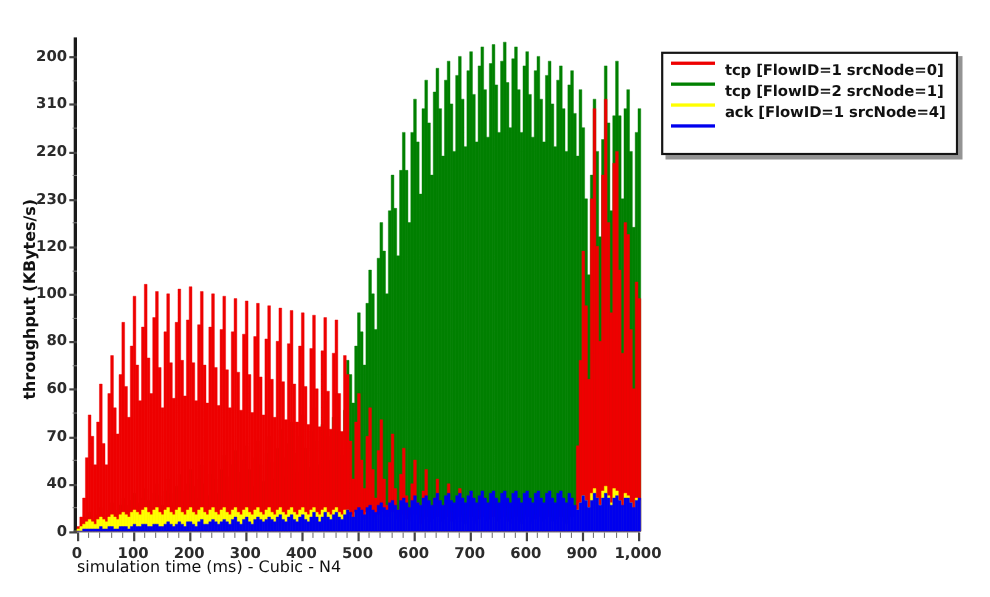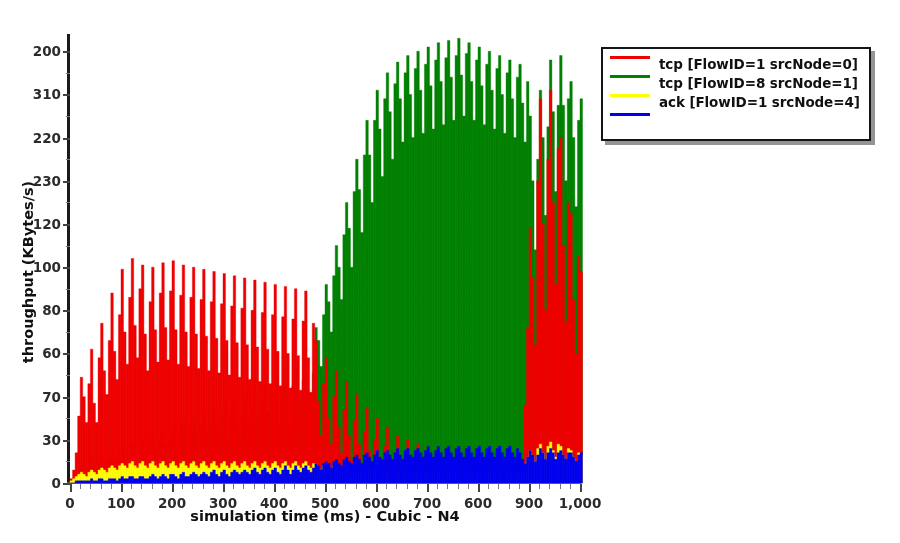--- a/index.html
+++ b/index.html
@@ -22,22 +22,22 @@
   .xtick-minor{position:absolute;top:0;width:1px;height:5px;background:#777;}
   .xlabel{position:absolute;top:11px;transform:translateX(-50%);
           font-size:13.5px;font-weight:bold;color:#2b2b2b;white-space:nowrap;}
   .xtickwrap{position:absolute;top:0;}
 
   
   #ylabel-title{position:absolute;left:6px;top:50%;
       transform:translate(-50%,-50%) rotate(-90deg);transform-origin:center center;
       font-size:14.5px;font-weight:bold;color:#111;white-space:nowrap;width:300px;text-align:center;}
   #ylabel-title-holder{position:absolute;left:22px;top:0;height:543px;width:1px;}
-  #xlabel-title{position:absolute;left:70px;top:508px;width:510px;text-align:center;
-      font-size:14.5px;font-weight:bold;color:#111;}
+  #xlabel-title{position:absolute;left:70px;top:508px;width:510px;
+      font-size:14.5px;font-weight:normal;color:#111;}
 
   
   .series-svg{position:absolute;left:0;top:0;width:510px;height:449px;overflow:visible;}
 
   
   #legend{position:absolute;left:601px;top:47px;background:#ffffff;
           border:2px solid #151515;box-shadow:4px 4px 0 0 rgba(60,60,60,.55);
           padding:7px 9px 7px 7px;}
   .legend-row{display:flex;align-items:flex-start;height:19px;}
   .legend-swatch{width:40px;height:3px;margin-right:9px;flex:0 0 auto;}
@@ -59,21 +59,21 @@
   <div id="yticks">
       <div class="ytickwrap" style="top: 483px; left: 70px;">
         <div class="ytick-major"></div>
         <div class="ylabel">0</div>
       </div>
       <div class="ytickwrap" style="top: 461.413px; left: 70px;">
         <div class="ytick-minor"></div>
       </div>
       <div class="ytickwrap" style="top: 439.827px; left: 70px;">
         <div class="ytick-major"></div>
-        <div class="ylabel">30</div>
+        <div class="ylabel">40</div>
       </div>
       <div class="ytickwrap" style="top: 418.24px; left: 70px;">
         <div class="ytick-minor"></div>
       </div>
       <div class="ytickwrap" style="top: 396.654px; left: 70px;">
         <div class="ytick-major"></div>
         <div class="ylabel">70</div>
       </div>
       <div class="ytickwrap" style="top: 375.067px; left: 70px;">
         <div class="ytick-minor"></div>
@@ -318,21 +318,21 @@
 
   <div id="xlabel-title">simulation time (ms) - Cubic - N4</div>
 
   <div id="legend">
     <div class="legend-row">
       <span class="legend-swatch" style="background: rgb(238, 0, 0);"></span>
       <span class="legend-text">tcp [FlowID=1 srcNode=0]</span>
     </div>
     <div class="legend-row">
       <span class="legend-swatch" style="background: rgb(0, 128, 0);"></span>
-      <span class="legend-text">tcp [FlowID=8 srcNode=1]</span>
+      <span class="legend-text">tcp [FlowID=2 srcNode=1]</span>
     </div>
     <div class="legend-row">
       <span class="legend-swatch" style="background: rgb(255, 255, 0);"></span>
       <span class="legend-text">ack [FlowID=1 srcNode=4]</span>
     </div>
     <div class="legend-row">
       <span class="legend-swatch" style="background: rgb(0, 0, 238);"></span>
     </div>
   </div>
 

